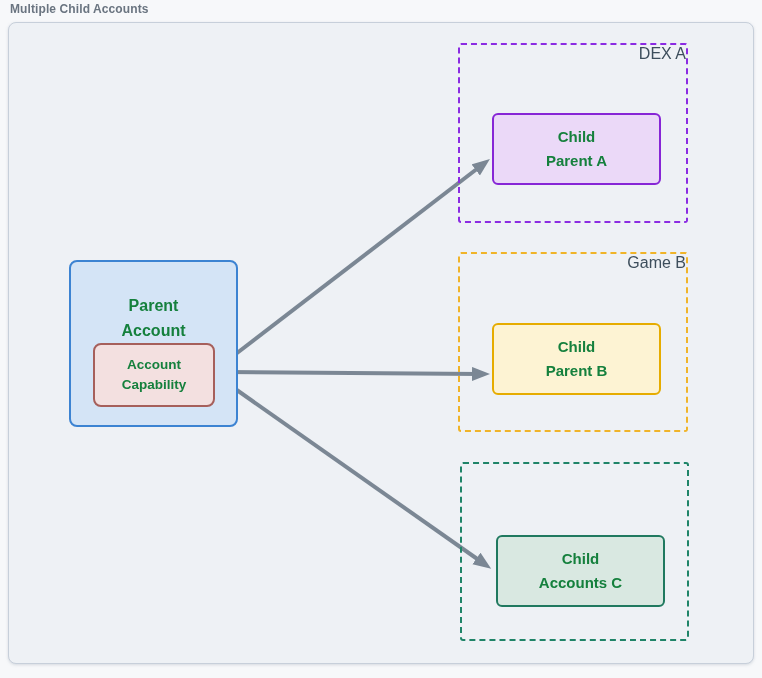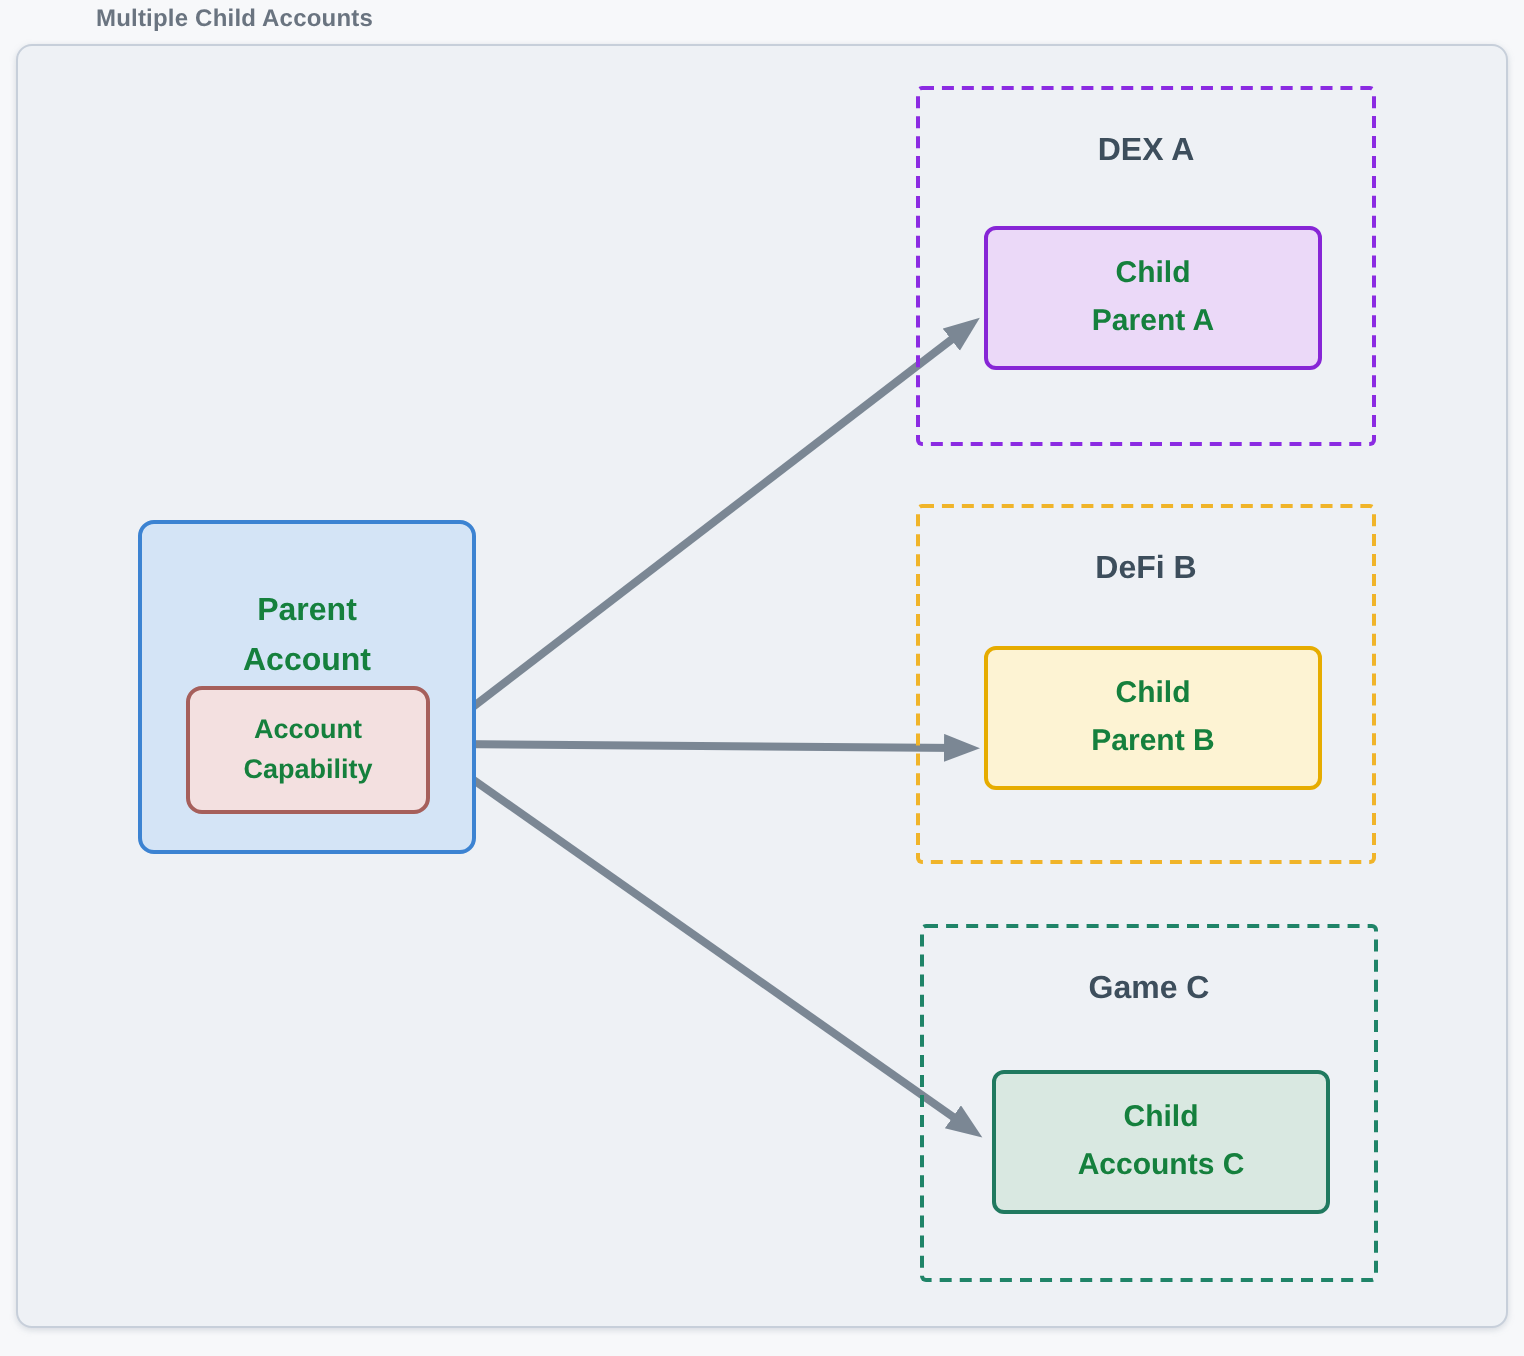--- a/index.html
+++ b/index.html
@@ -7,21 +7,20 @@
   .page {
     position:relative; width:762px; height:678px;
     background:#f7f8fa; overflow:hidden;
     font-family:"Liberation Sans", sans-serif;
     color:#3d4e5c;
   }
   .diagram-title {
     position:absolute; left:10px; top:2px;
     font-size:12px; font-weight:600; color:#6a7480;
     letter-spacing:.1px;
-    margin-left:38px;
   }
   .canvas {
     position:absolute; left:8px; top:22px; width:746px; height:642px;
     background:#eef1f5; border:1px solid #c7cfda; border-radius:8px;
     box-shadow:0 1px 3px rgba(150,160,175,.35);
   }
   .arrows { position:absolute; left:0; top:0; pointer-events:none; }
   .node {
     position:absolute; display:flex; flex-direction:column;
     align-items:center; text-align:center;
@@ -34,22 +33,22 @@
     justify-content:flex-start; padding-top:31px;
     font-size:16px; line-height:25px;
   }
   .capability {
     left:22px; top:81px; width:122px; height:64px;
     background:#f3e0e0; border:2px solid #a65f5b; border-radius:8px;
     justify-content:center; font-size:13.5px; line-height:20px;
   }
   .group { position:absolute; border:2px dashed #888; border-radius:3px; }
   .group-label {
-    text-align:center; margin-top:22px;
-    font-size:16px; font-weight:700; color:#3d4e5c;
+    text-align:right; 
+    font-size:16px; font-weight:400; color:#3d4e5c;
   }
   .group-dex  { left:458px; top:43px;  width:230px; height:180px; border-color:#8b2be2; }
   .group-defi { left:458px; top:252px; width:230px; height:180px; border-color:#f0b429; }
   .group-game { left:460px; top:462px; width:229px; height:179px; border-color:#1f8468; }
   .child {
     border-radius:6px; justify-content:center;
     font-size:15px; line-height:24px; width:169px; height:72px;
   }
   .child-a { left:32px; top:68px; background:#ebd9f8; border:2px solid #8726d6; }
   .child-b { left:32px; top:69px; background:#fdf3d3; border:2px solid #e6ac00; }
@@ -86,28 +85,27 @@
 
   <div class="group group-dex">
     <div class="group-label">DEX A</div>
     <div class="node child child-a">
       <span>Child</span>
       <span>Parent A</span>
     </div>
   </div>
 
   <div class="group group-defi">
-    <div class="group-label">DeFi B</div>
+    <div class="group-label">Game B</div>
     <div class="node child child-b">
       <span>Child</span>
       <span>Parent B</span>
     </div>
   </div>
 
   <div class="group group-game">
-    <div class="group-label">Game C</div>
     <div class="node child child-c">
       <span>Child</span>
       <span>Accounts C</span>
     </div>
   </div>
 
 </div>
 
 </body></html>

